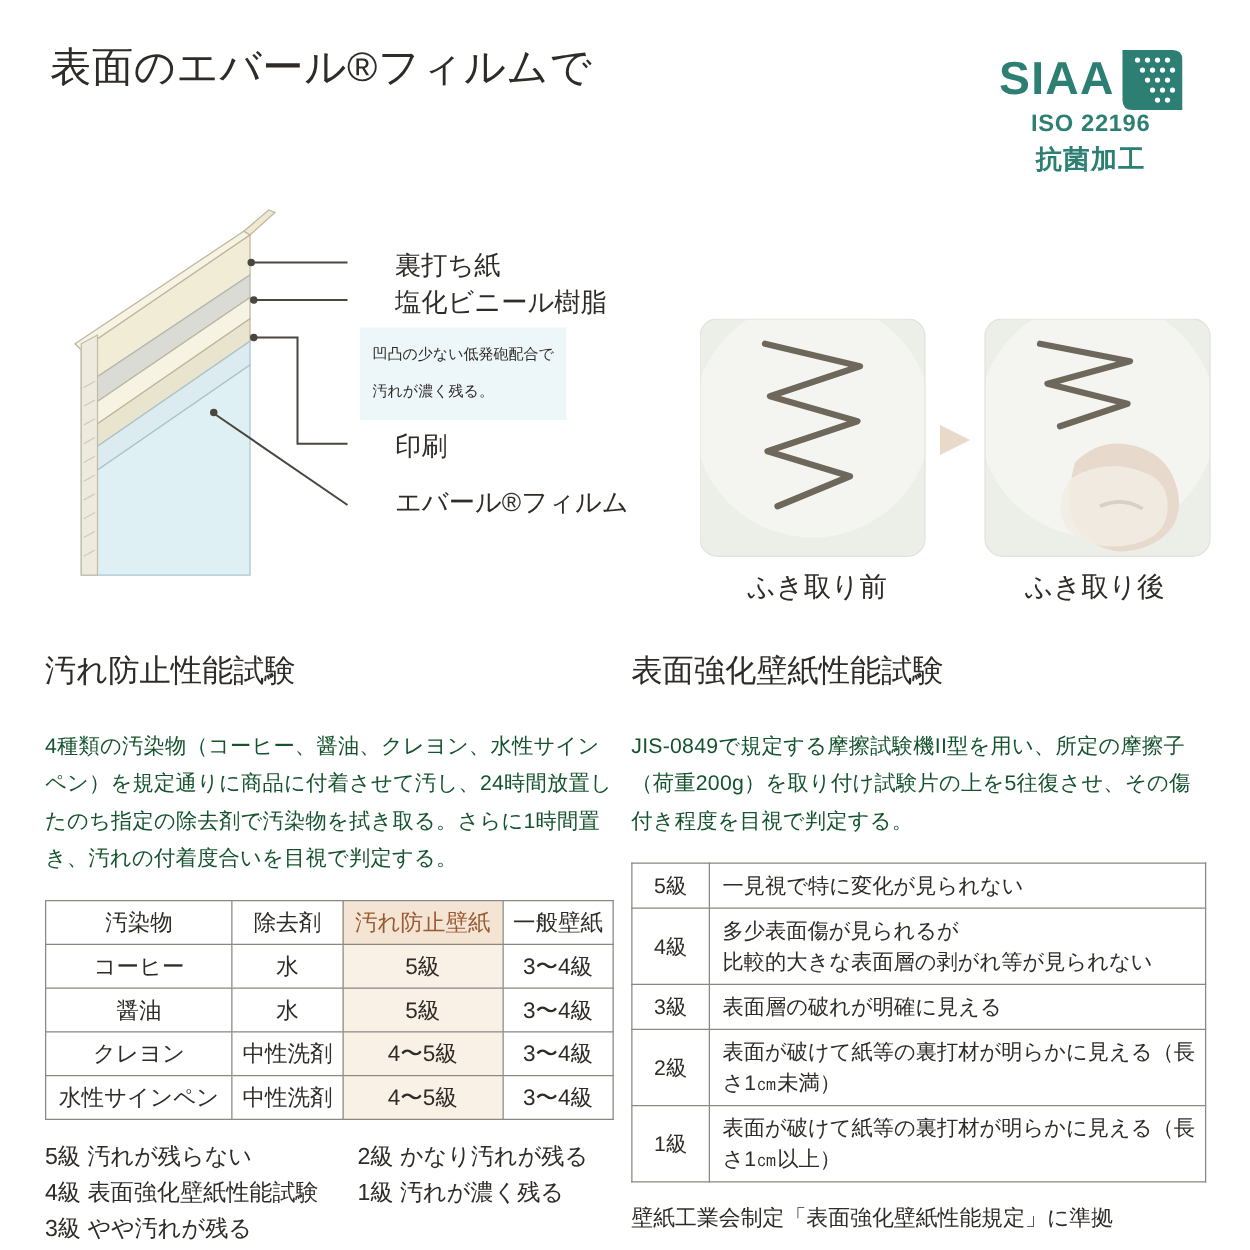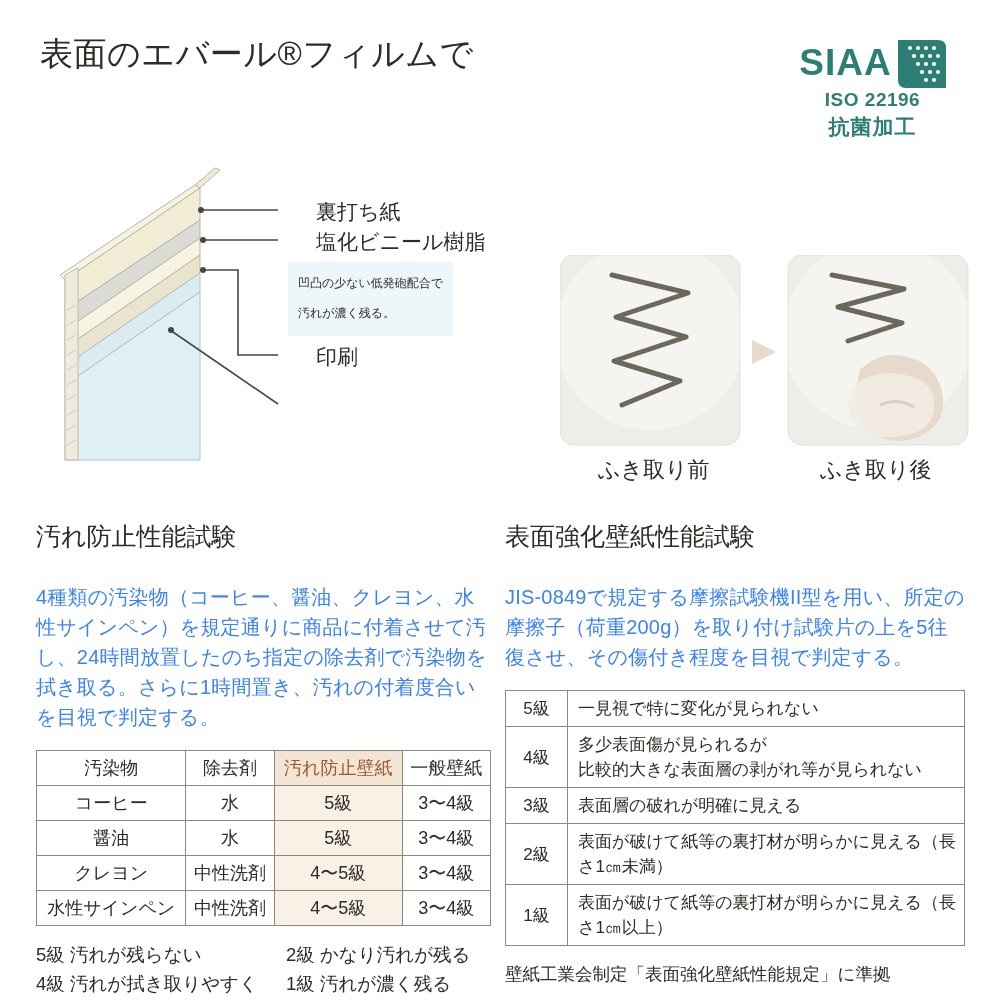--- a/index.html
+++ b/index.html
@@ -105,23 +105,23 @@
   .col-left  { left: 36px;  width: 455px; }
   .col-right { left: 505px; width: 460px; }
 
   .sec-title {
     font-size: 25px;
     color: #2f2b27;
     margin-bottom: 14px;
     font-weight: 500;
   }
   .sec-body {
-    font-size: 20px;
+    font-size: 17px;
     line-height: 30px;
-    color: #3b82f6;
+    color: #14532d;
     letter-spacing: 0.2px;
     margin-top: 29px;
   }
 
   table {
     border-collapse: collapse;
     width: 100%;
     font-size: 18px;
     padding-left: 40px;
   }
@@ -236,20 +236,21 @@
         <circle cx="181" cy="50" r="3"></circle>
         <circle cx="183" cy="80" r="3"></circle>
         <circle cx="183" cy="110" r="3"></circle>
         <circle cx="151" cy="170" r="3"></circle>
       </g>
     </svg>
 
     <div class="callout-label" style="left:295px; top:38px;">裏打ち紙</div>
     <div class="callout-label" style="left:295px; top:68px;">塩化ビニール樹脂</div>
     <div class="callout-label" style="left:295px; top:183px;">印刷</div>
+    <div class="callout-label" style="left:295px; top:228px;">エバール®フィルム</div>
 
     <div class="callout-box" style="left:288px; top:102px;">
       <div>凹凸の少ない低発砲配合で</div>
       <div>汚れが濃く残る。</div>
     </div>
 
     <svg width="420" height="260" style="position:absolute;left:560px;top:95px;">
       <defs>
         <clipPath id="clipA">
             <rect x="0" y="0" width="180" height="190" rx="14"></rect>
@@ -324,21 +325,21 @@
         </tr>
       </tbody>
     </table>
 
     <div class="legend">
       <div class="legend-row">
         <span class="c1">5級 汚れが残らない</span>
         <span>2級 かなり汚れが残る</span>
       </div>
       <div class="legend-row">
-        <span class="c1">4級 汚れが拭き取りやすく</span>
+        <span class="c1">4級 表面強化壁紙性能試験</span>
         <span>1級 汚れが濃く残る</span>
       </div>
       <div class="legend-row">
         <span class="c1">3級 やや汚れが残る</span>
       </div>
     </div>
   </div>
 
   <div class="col col-right">
     <div class="sec-title">表面強化壁紙性能試験</div>

